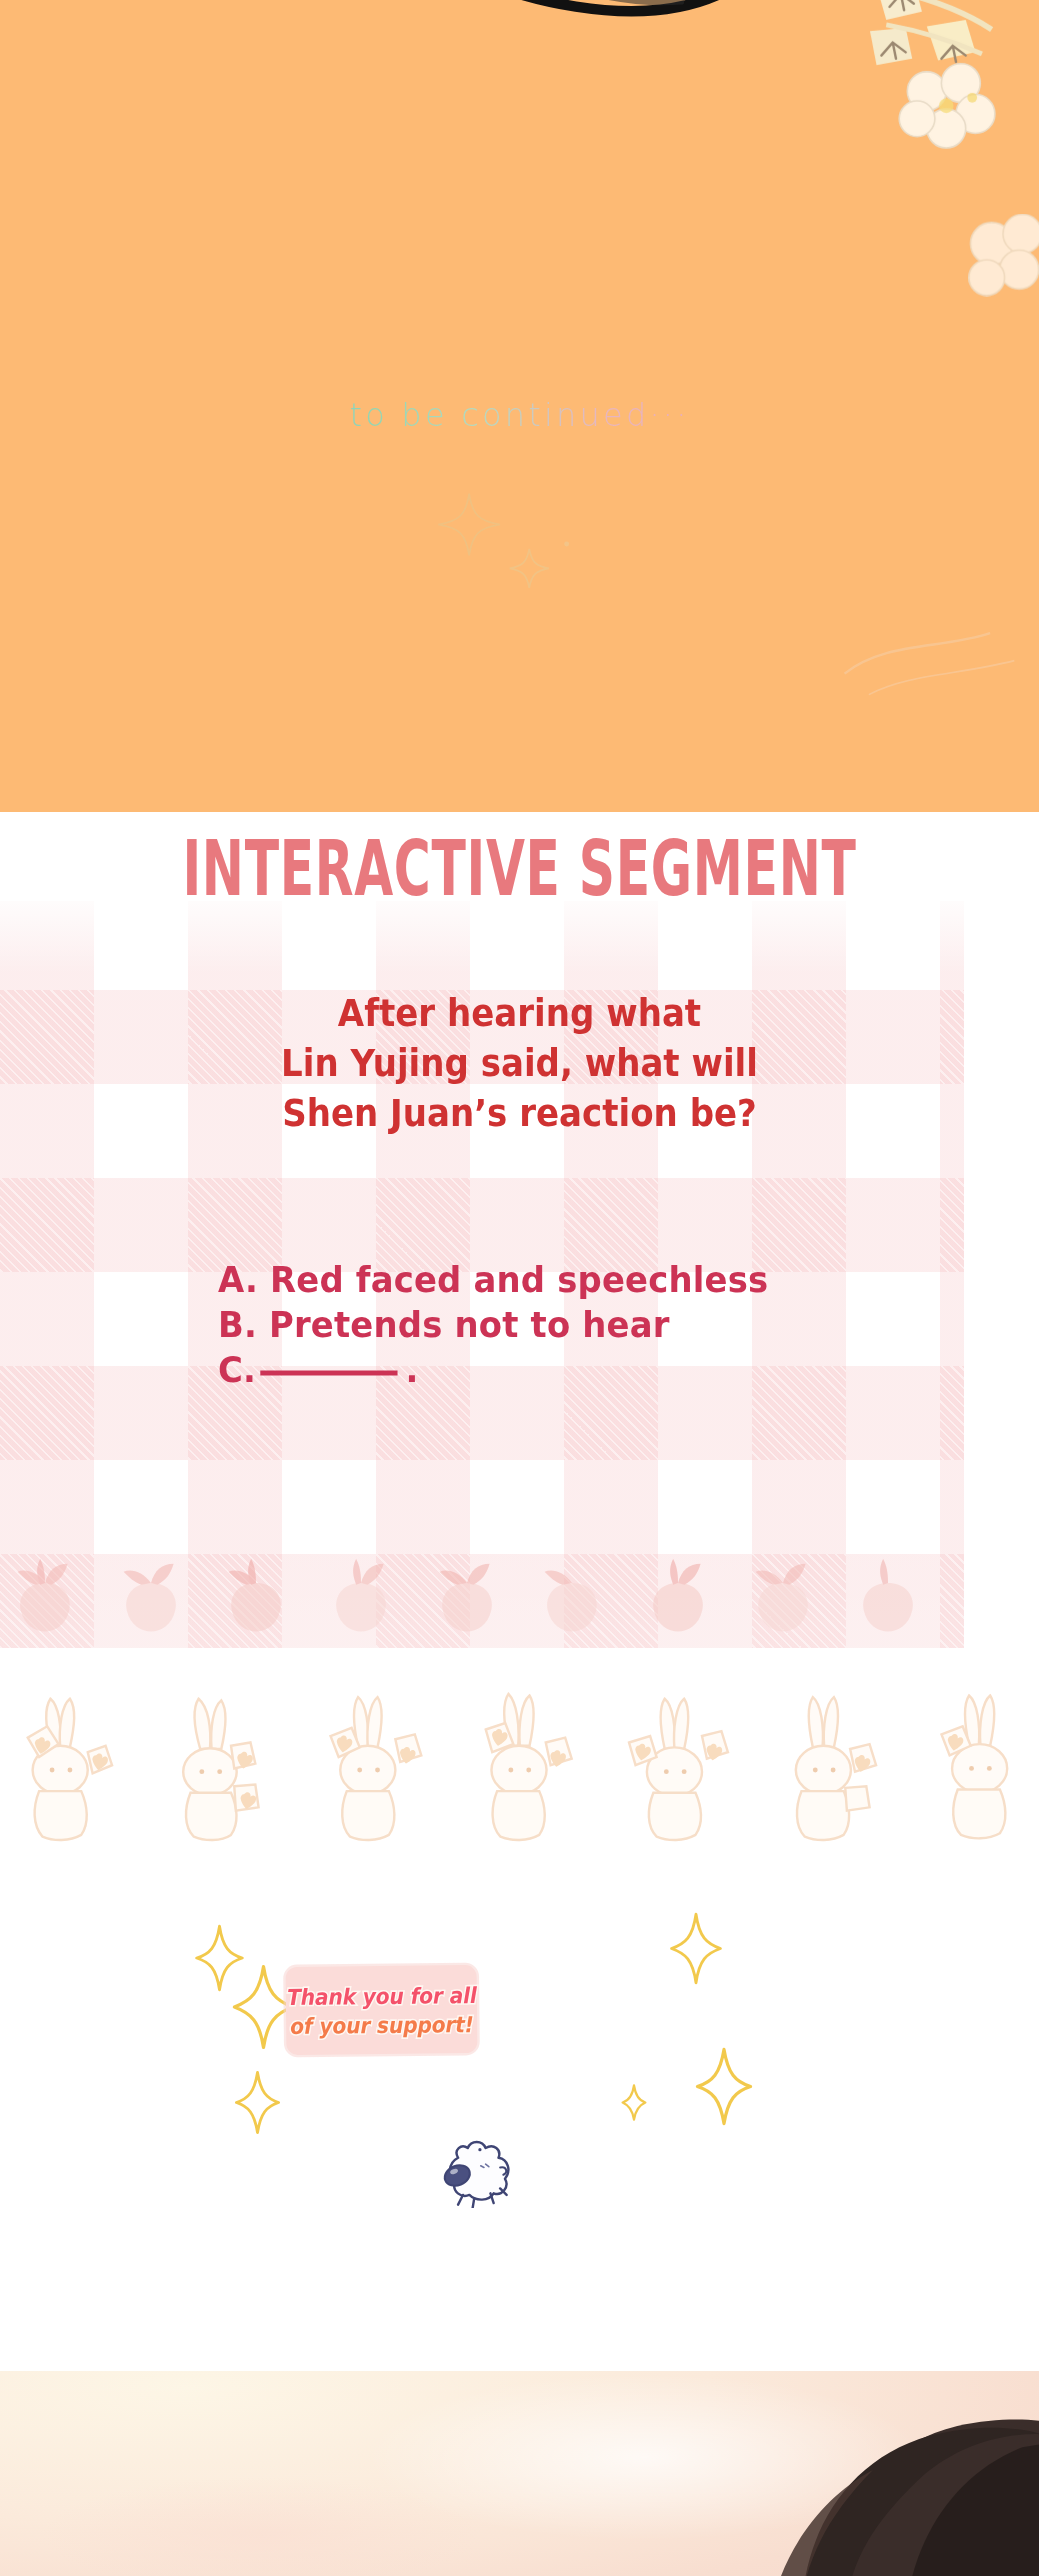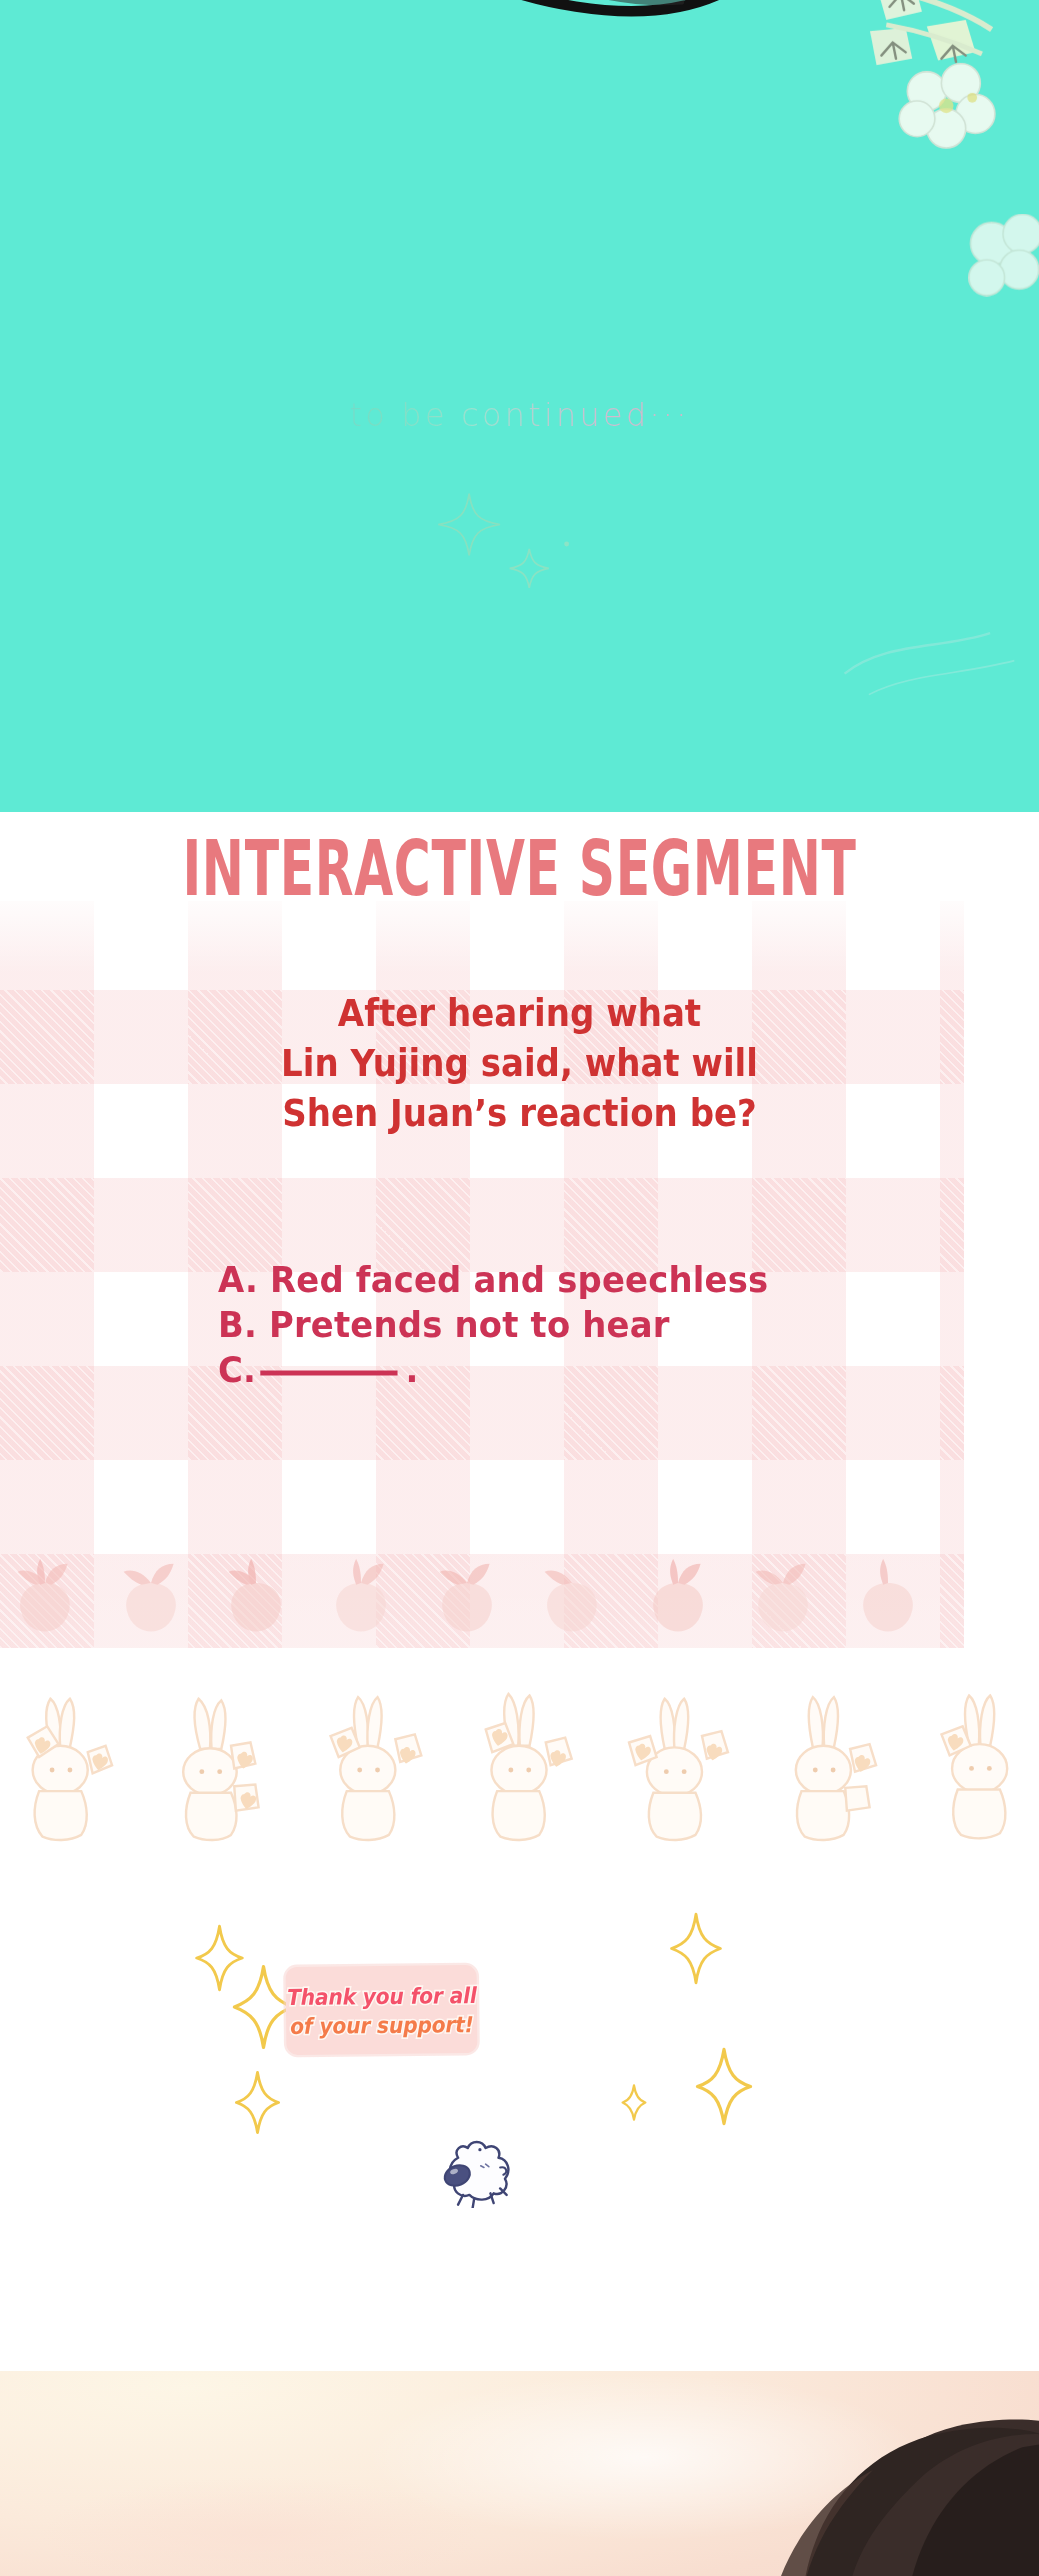--- a/index.html
+++ b/index.html
@@ -12,21 +12,21 @@
     position:relative;
     width:1039px;
     height:2576px;
     background:#ffffff;
     overflow:hidden;
   }
 
   
   #panel-continue{
     position:absolute; left:0; top:0; width:1039px; height:812px;
-    background:#5eead4; overflow:hidden;
+    background:#fdba74; overflow:hidden;
   }
   .ink-curve{
     position:absolute; left:227px; top:-203px; width:503px; height:260px;
     pointer-events:none;
   }
   .flowers-tr{
     position:absolute; right:-8px; top:-24px; width:268px; height:373px;
     pointer-events:none; opacity:.95;
   }
   .tbc{

